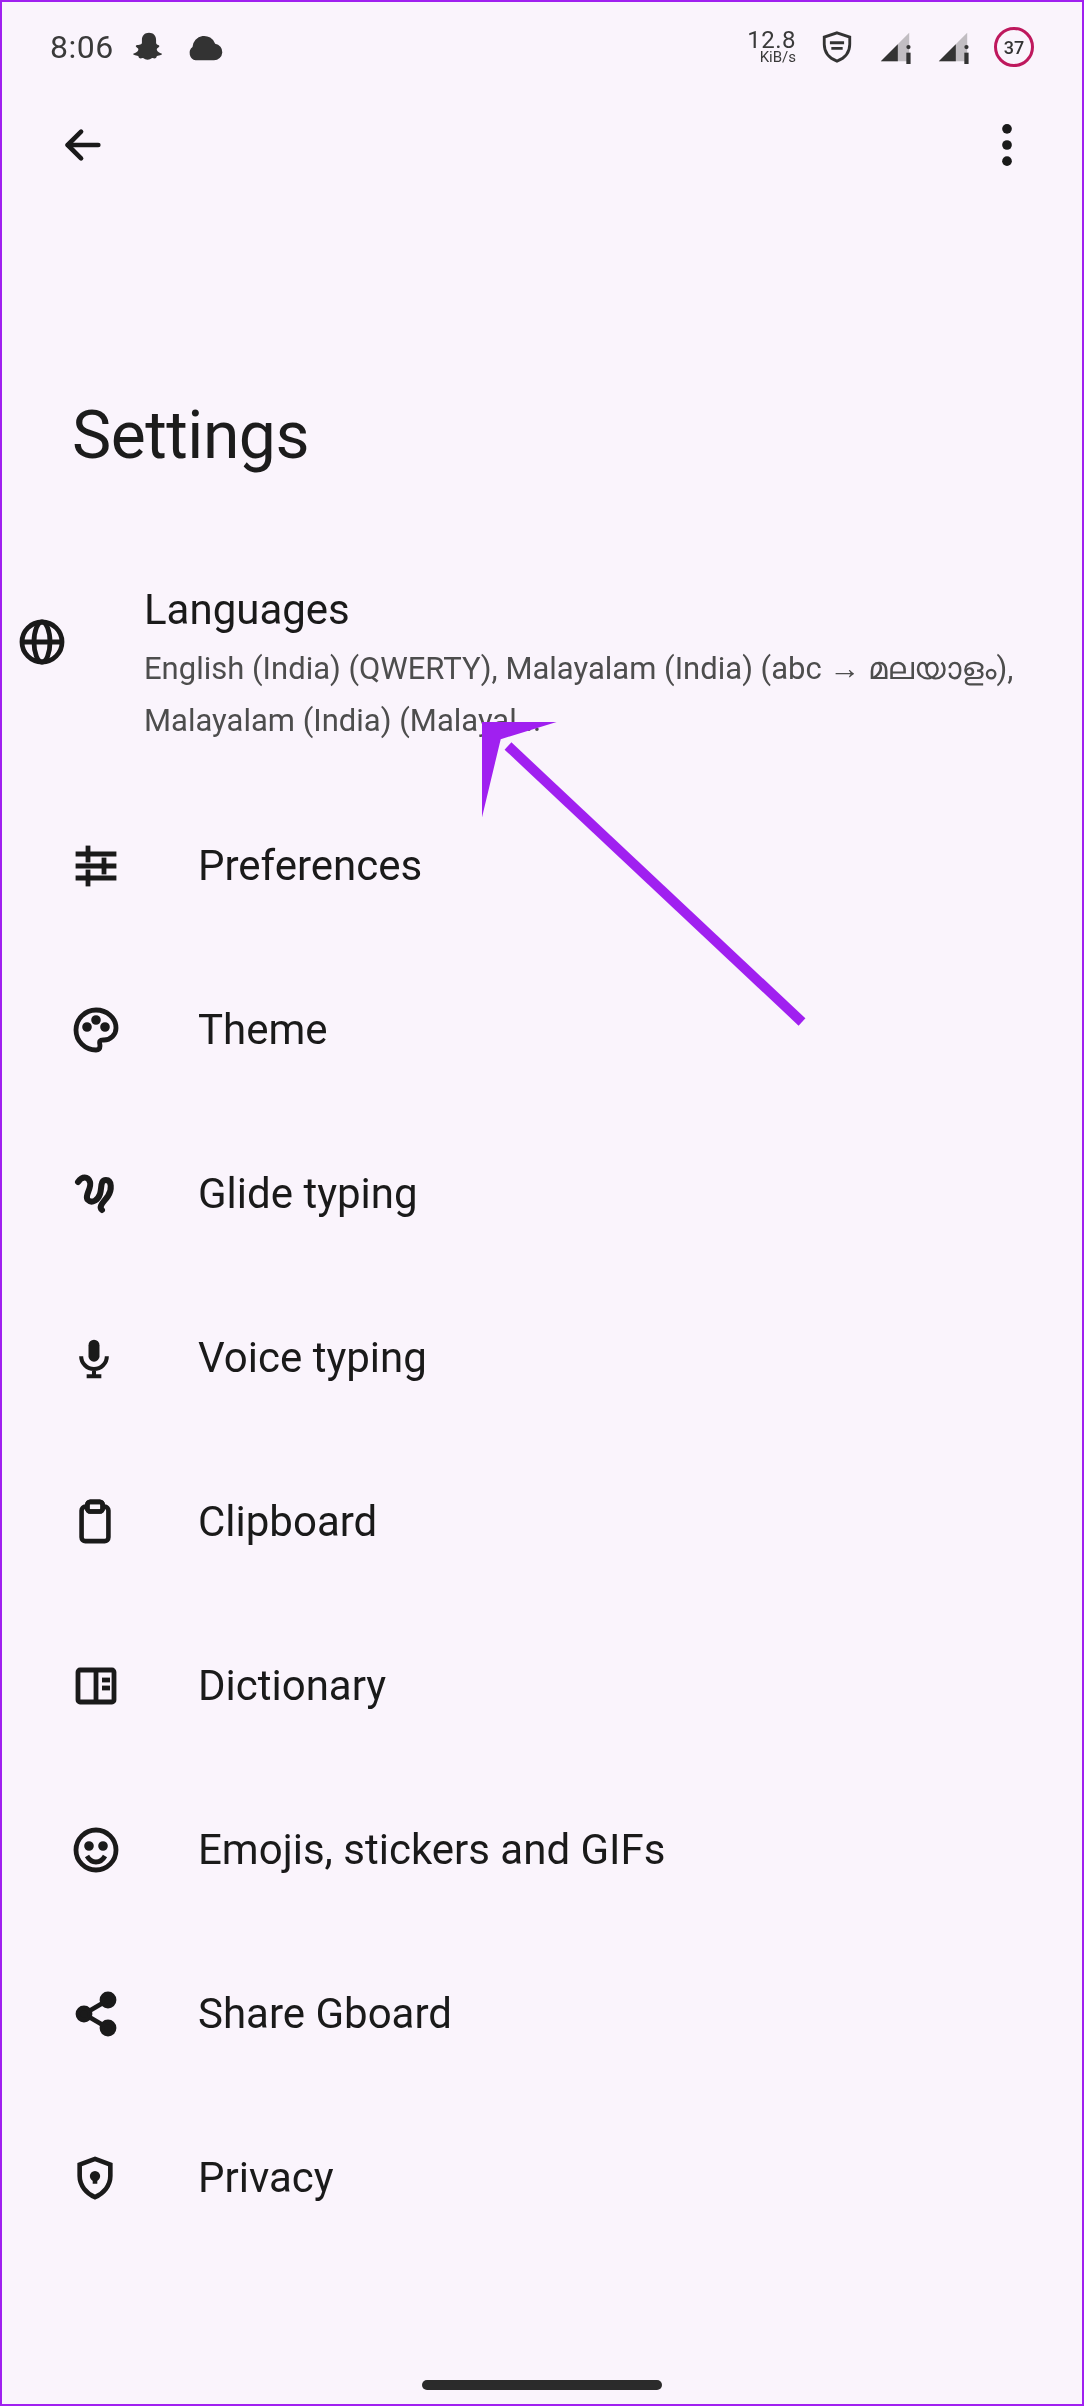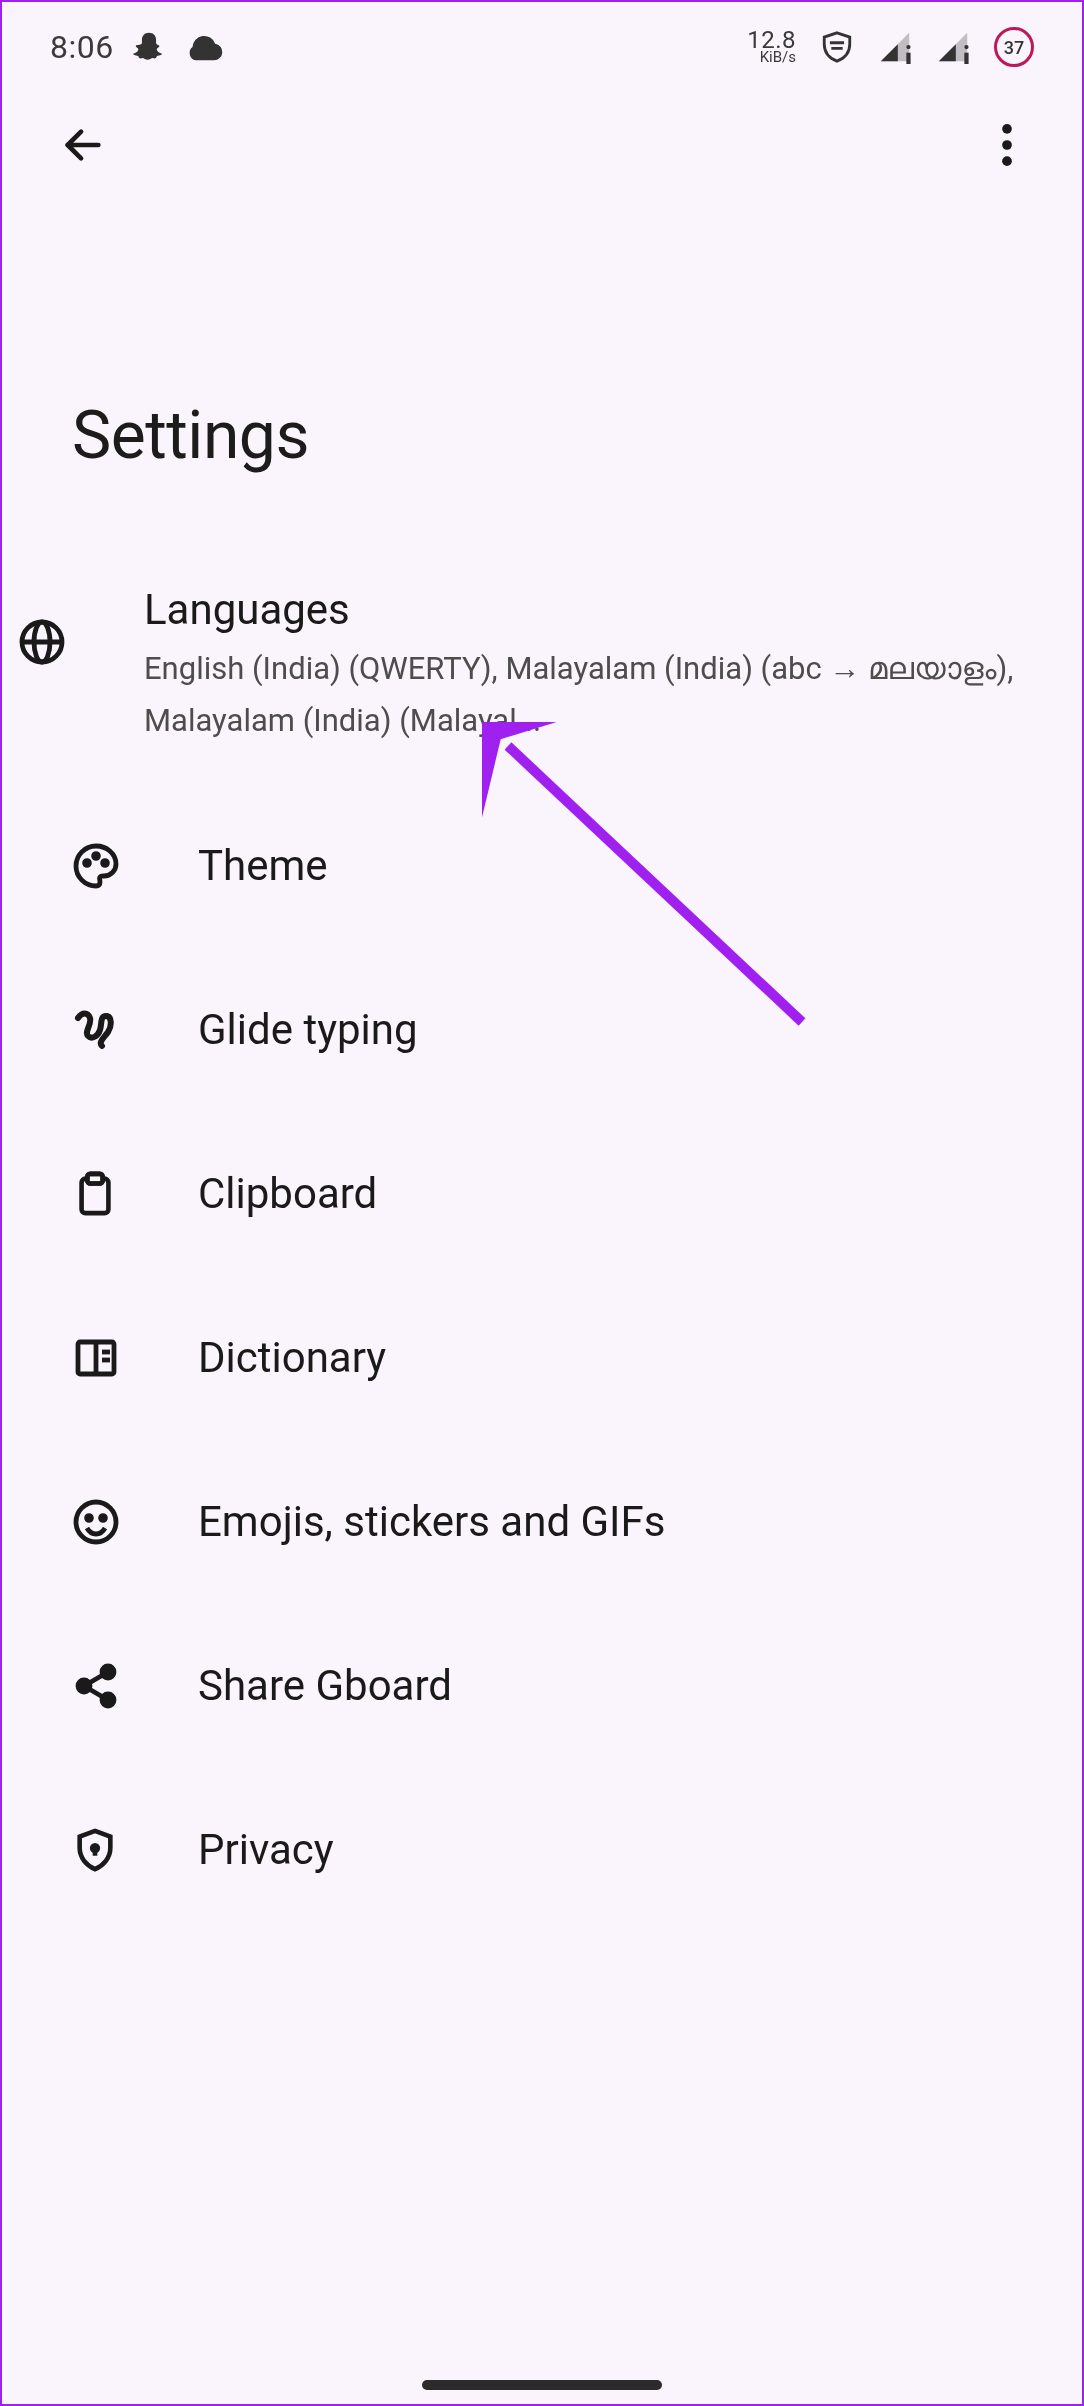--- a/index.html
+++ b/index.html
@@ -184,20 +184,35 @@
           <ellipse cx="12" cy="12" rx="4" ry="10"></ellipse>
           <line x1="2" y1="12" x2="22" y2="12"></line>
         </svg>
     </div>
     <div class="setting-text">
       <div class="setting-title">Languages</div>
       <div class="setting-sub">English (India) (QWERTY), Malayalam (India) (abc → മലയാളം), Malayalam (India) (Malayal...</div>
     </div>
   </div>
 
+  <div class="setting-item">
+    <div class="setting-icon">
+      <svg width="48" height="48" viewBox="0 0 24 24" fill="none" stroke="#1a1a1a" stroke-width="2.4" stroke-linecap="square">
+          <line x1="3" y1="6" x2="21" y2="6"></line>
+          <line x1="3" y1="12" x2="21" y2="12"></line>
+          <line x1="3" y1="18" x2="21" y2="18"></line>
+          <line x1="8" y1="3" x2="8" y2="9"></line>
+          <line x1="16" y1="9" x2="16" y2="15"></line>
+          <line x1="8" y1="15" x2="8" y2="21"></line>
+        </svg>
+    </div>
+    <div class="setting-text">
+      <div class="setting-title">Preferences</div>
+    </div>
+  </div>
 
   <div class="setting-item">
     <div class="setting-icon">
       <svg width="48" height="48" viewBox="0 0 24 24" fill="none" stroke="#1a1a1a" stroke-width="2.4">
           <path d="M12 2a10 10 0 1 0 0 20c1.5 0 2-1 2-2s-.5-1.8 0-2.5c.4-.6 1.2-.5 2-.5a6 6 0 0 0 6-6c0-5-4.5-9-10-9z"></path>
           <circle cx="7.5" cy="10.5" r="1.2" fill="#1a1a1a"></circle>
           <circle cx="12" cy="7" r="1.2" fill="#1a1a1a"></circle>
           <circle cx="16.5" cy="10.5" r="1.2" fill="#1a1a1a"></circle>
         </svg>
     </div>
@@ -211,20 +226,31 @@
     <div class="setting-icon">
       <svg width="48" height="48" viewBox="0 0 24 24" fill="none" stroke="#1a1a1a" stroke-width="3" stroke-linecap="round">
           <path d="M3 6c2-3 5-3 6 0s-3 7-1 9 5 0 6-3 0-7 3-7 3 5 1 8-5 5-3 7"></path>
         </svg>
     </div>
     <div class="setting-text">
       <div class="setting-title">Glide typing</div>
     </div>
   </div>
 
+  <div class="setting-item">
+    <div class="setting-icon">
+      <svg width="44" height="44" viewBox="0 0 24 24" fill="#1a1a1a">
+          <rect x="9" y="2" width="6" height="12" rx="3"></rect>
+          <path fill="none" stroke="#1a1a1a" stroke-width="2.2" d="M5 11a7 7 0 0 0 14 0M12 18v4M8 22h8"></path>
+        </svg>
+    </div>
+    <div class="setting-text">
+      <div class="setting-title">Voice typing</div>
+    </div>
+  </div>
 
   <div class="setting-item">
     <div class="setting-icon">
       <svg width="46" height="46" viewBox="0 0 24 24" fill="none" stroke="#1a1a1a" stroke-width="2.4">
           <rect x="5" y="4" width="14" height="18" rx="2"></rect>
           <rect x="8" y="1.5" width="8" height="5" rx="1.5" fill="#faf4fc"></rect>
           <rect x="8" y="1.5" width="8" height="5" rx="1.5"></rect>
         </svg>
     </div>
     <div class="setting-text">

